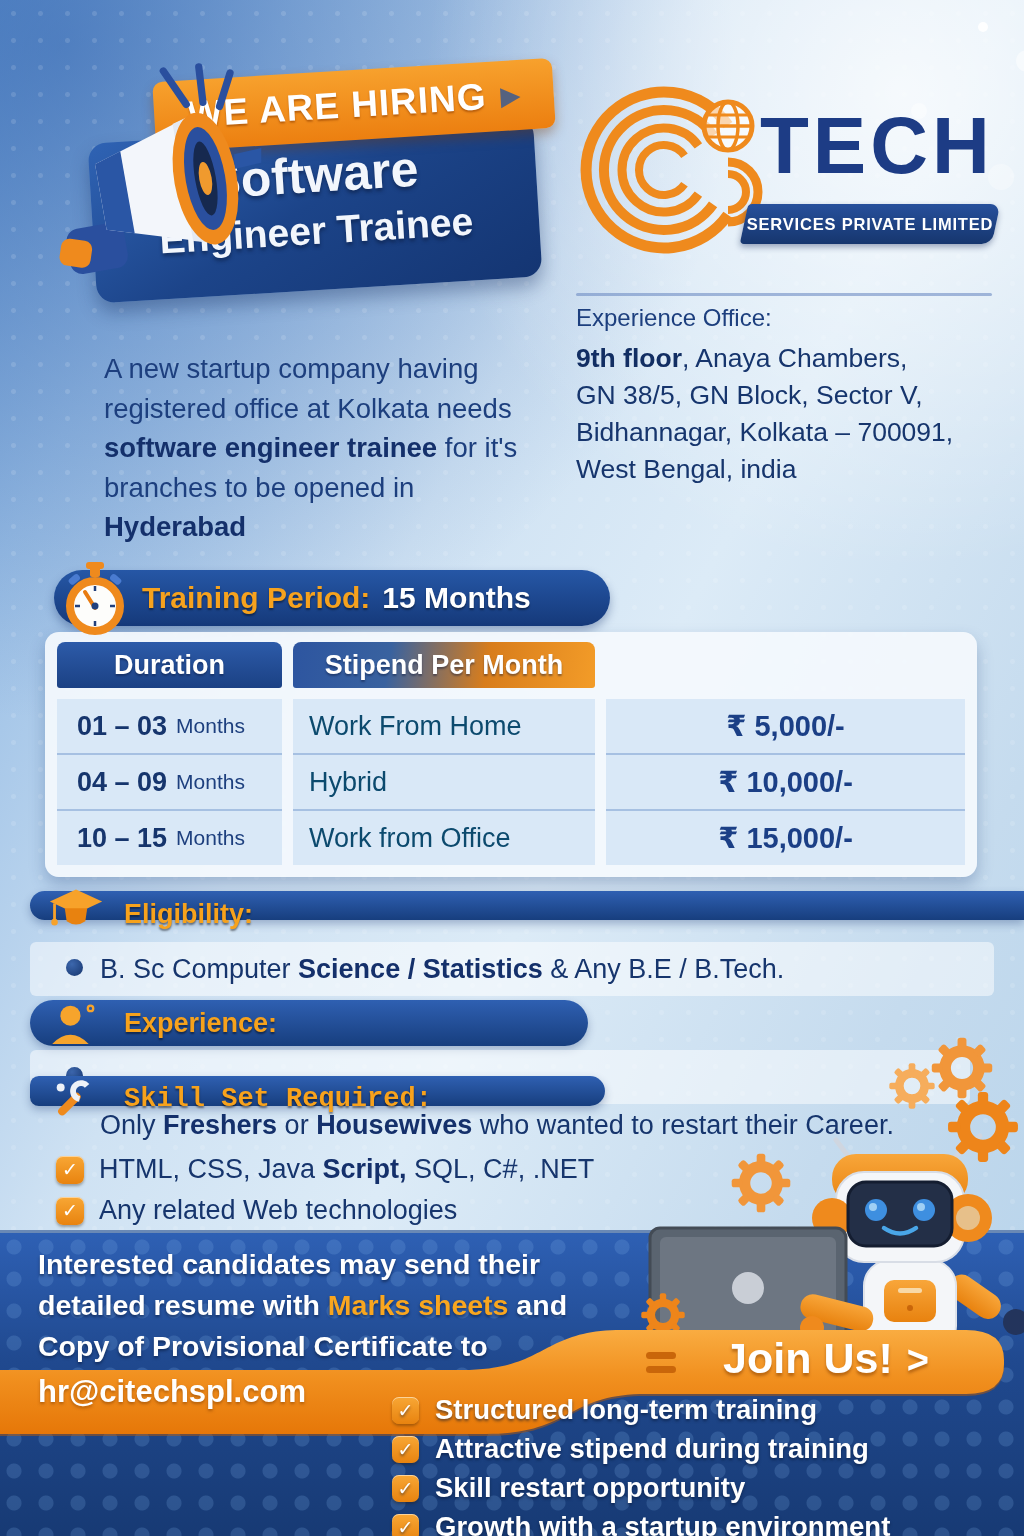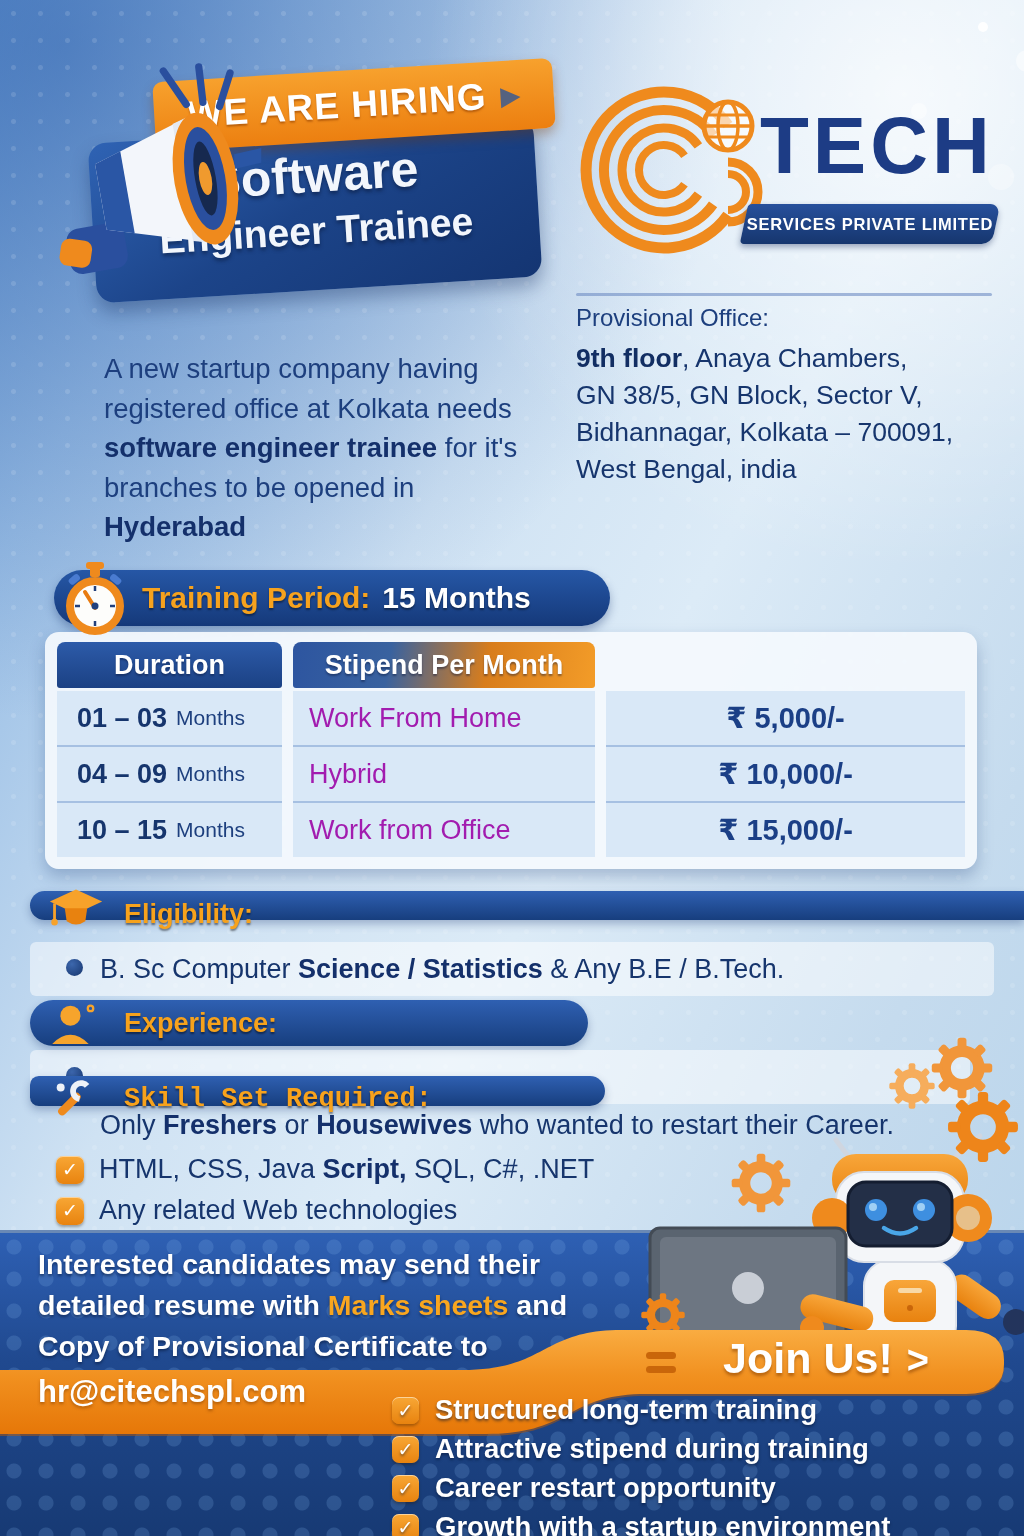--- a/index.html
+++ b/index.html
@@ -69,27 +69,27 @@
   
   .table{left:45px;top:632px;width:932px;border-radius:14px;box-sizing:border-box;
     background:rgba(244,249,253,.93);padding:10px 12px 12px;
     box-shadow:0 8px 16px rgba(30,60,120,.28);}
   .t-header,.t-row{display:grid;grid-template-columns:225px 302px 1fr;gap:11px;}
   .t-h{height:46px;display:flex;align-items:center;justify-content:center;color:#fff;
     font-weight:700;font-size:27px;border-radius:8px 8px 3px 3px;
     text-shadow:0 2px 2px rgba(10,25,60,.45);}
   .t-h1,.t-h2{background:linear-gradient(180deg,#2d5ba9,#1b4184);}
   .t-h3{background:linear-gradient(100deg,#2d55a0 0%,#39629f 32%,#d87d1c 64%,#f39c28 100%);}
-  .t-body{margin-top:3px;}
+  .t-body{margin-top:11px;}
   .t-row > div{background:#d9e8f7;height:54px;display:flex;align-items:center;}
   .t-row + .t-row > div{border-top:2px solid #a6c0e2;}
   .t-dur{padding-left:20px;gap:9px;}
   .dur-b{font-size:27px;font-weight:800;color:#16356d;}
   .dur-u{font-size:21px;color:#1d3f7e;font-weight:500;}
-  .t-loc{padding-left:16px;font-size:27px;color:#a21caf;font-weight:500;}
+  .t-loc{padding-left:16px;font-size:27px;color:#0c4a6e;font-weight:500;}
   .t-sti{justify-content:center;font-size:29px;font-weight:800;color:#1b3f86;}
   
   .sec-bar{background:linear-gradient(180deg,#2f60b2,#173e7e);
     box-shadow:0 4px 8px rgba(20,50,110,.3);}
   .bar-eligibility{left:30px;top:891px;width:994px;height:29px;border-radius:23px 0 0 23px;}
   .bar-experience{left:30px;top:1000px;width:558px;height:46px;border-radius:23px;}
   .bar-skills{left:30px;top:1076px;width:575px;height:30px;border-radius:14px 24px 24px 14px;font-family:Liberation Mono, monospace;}
   .sec-label{position:absolute;left:94px;top:0;line-height:46px;font-size:27px;font-weight:800;
     color:#f7a21c;text-shadow:0 2px 2px rgba(0,0,0,.45);}
   .sec-icon{position:absolute;left:16px;}
@@ -192,21 +192,21 @@
       <line x1="131" y1="67" x2="169" y2="67" stroke="#ef8a1d" stroke-width="3"></line>
     </g>
   </svg>
   <div class="abs logo-tech">TECH</div>
   <div class="abs logo-ribbon">
     <span>SERVICES PRIVATE LIMITED</span>
   </div>
   <div class="abs divider"></div>
 
   <div class="abs reg-office">
-    <div class="reg-label">Provisional Office:</div>
+    <div class="reg-label">Experience Office:</div>
     <div class="reg-line"><span class="reg-bold">9th floor</span><span>, Anaya Chambers,</span></div>
     <div class="reg-line">GN 38/5, GN Block, Sector V,</div>
     <div class="reg-line">Bidhannagar, Kolkata – 700091,</div>
     <div class="reg-line">West Bengal, india</div>
   </div>
 
   <div class="abs intro">
     <span>A new startup company having registered office at Kolkata needs </span><b>software engineer trainee</b><span> for it's branches to be opened in </span><b>Hyderabad</b>
   </div>
 
@@ -439,21 +439,21 @@
     <div class="benefit">
       <div class="check">✓</div>
       <span>Structured long-term training</span>
     </div>
     <div class="benefit">
       <div class="check">✓</div>
       <span>Attractive stipend during training</span>
     </div>
     <div class="benefit">
       <div class="check">✓</div>
-      <span>Career restart opportunity</span>
+      <span>Skill restart opportunity</span>
     </div>
     <div class="benefit">
       <div class="check">✓</div>
       <span>Growth with a startup environment</span>
     </div>
   </div>
 
 </div>
 
 </body></html>

